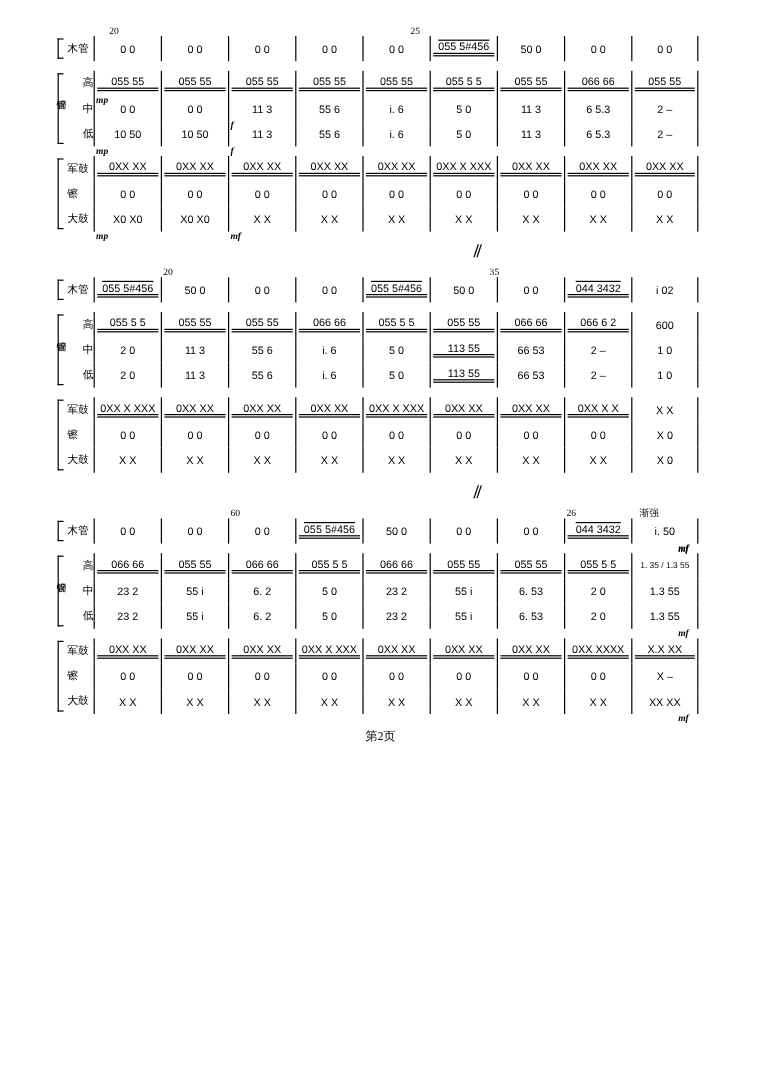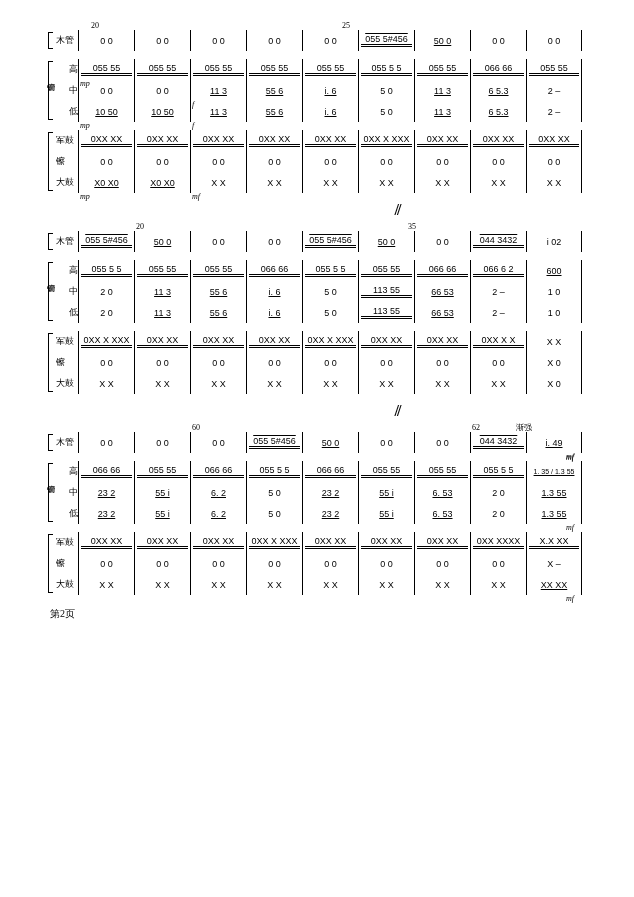--- a/index.html
+++ b/index.html
@@ -7,28 +7,28 @@
 .sys{margin-bottom:12px}
 .grp{position:relative;margin-bottom:8px}
 .brk{position:absolute;left:-2px;top:2px;bottom:2px;width:5px;border-left:1.5px solid #000;border-top:1.5px solid #000;border-bottom:1.5px solid #000}
 .row{display:flex;align-items:center;height:21px;position:relative}
 .lbl{width:28px;font-size:9px;text-align:left;padding-left:6px}
 .prelbl{position:absolute;left:-6px;font-size:8px;writing-mode:vertical-rl}
 .meas{display:flex}
 .m{display:flex;align-items:center;border-left:1px solid #000;padding:0 2px;height:21px;width:56px;font-size:9px;font-family:"Arial",sans-serif;white-space:nowrap;overflow:hidden}
 .m:last-child{border-right:1px solid #000}
 .m span{flex:1;text-align:center}
-.u{text-decoration:underline}
+.u{}
 .uu{border-bottom:3px double #000;line-height:10px;display:inline-block;padding-bottom:0}
 .bn{position:absolute;top:-9px;font-size:8px}
-.dyn{position:absolute;bottom:-8px;left:30px;font-size:8px;font-style:italic;font-weight:normal;font-family:serif}
+.dyn{position:absolute;bottom:-8px;left:30px;font-size:8px;font-style:italic;font-weight:bold;font-family:serif}
 .sep{text-align:center;font-size:16px;font-weight:bold;margin:2px 0 6px 160px;letter-spacing:-2px}
-.foot{text-align:left;font-size:10px;margin-top:4px}
+.foot{text-align:center;font-size:10px;margin-top:4px}
 .tie{text-decoration:overline}
-.endtxt{position:absolute;top:-10px;right:52px;font-size:8px}
+.endtxt{position:absolute;top:-10px;right:35px;font-size:8px}
 </style>
 </head>
 <body>
 
 <div class="sys">
  <div class="grp">
   <div class="brk"></div>
   <div class="row">
    <span class="bn" style="left:41px">20</span>
    <span class="bn" style="left:292px">25</span>
@@ -514,21 +514,21 @@
   </div>
  </div>
  <div class="sep">//</div>
 </div>
 
 <div class="sys">
  <div class="grp">
   <div class="brk"></div>
   <div class="row">
    <span class="bn" style="left:142px">60</span>
-   <span class="bn" style="left:422px">62</span>
+   <span class="bn" style="left:422px">26</span>
    <span class="endtxt">渐强</span>
    <div class="lbl">木管</div>
    <div class="meas">
     <div class="m">
             <span>0  0</span>
           </div>
     <div class="m">
             <span>0  0</span>
           </div>
     <div class="m">
@@ -543,21 +543,21 @@
     <div class="m">
             <span>0  0</span>
           </div>
     <div class="m">
             <span>0  0</span>
           </div>
     <div class="m">
             <span class="uu tie">044 3432</span>
           </div>
     <div class="m">
-            <span class="u">i.  49</span>
+            <span class="u">i.  50</span>
           </div>
    </div>
    <div class="dyn" style="left:auto;right:10px">mf</div>
   </div>
  </div>
 
  <div class="grp">
   <div class="brk"></div>
   <span class="prelbl" style="top:18px">铜管</span>
   <div class="row">

